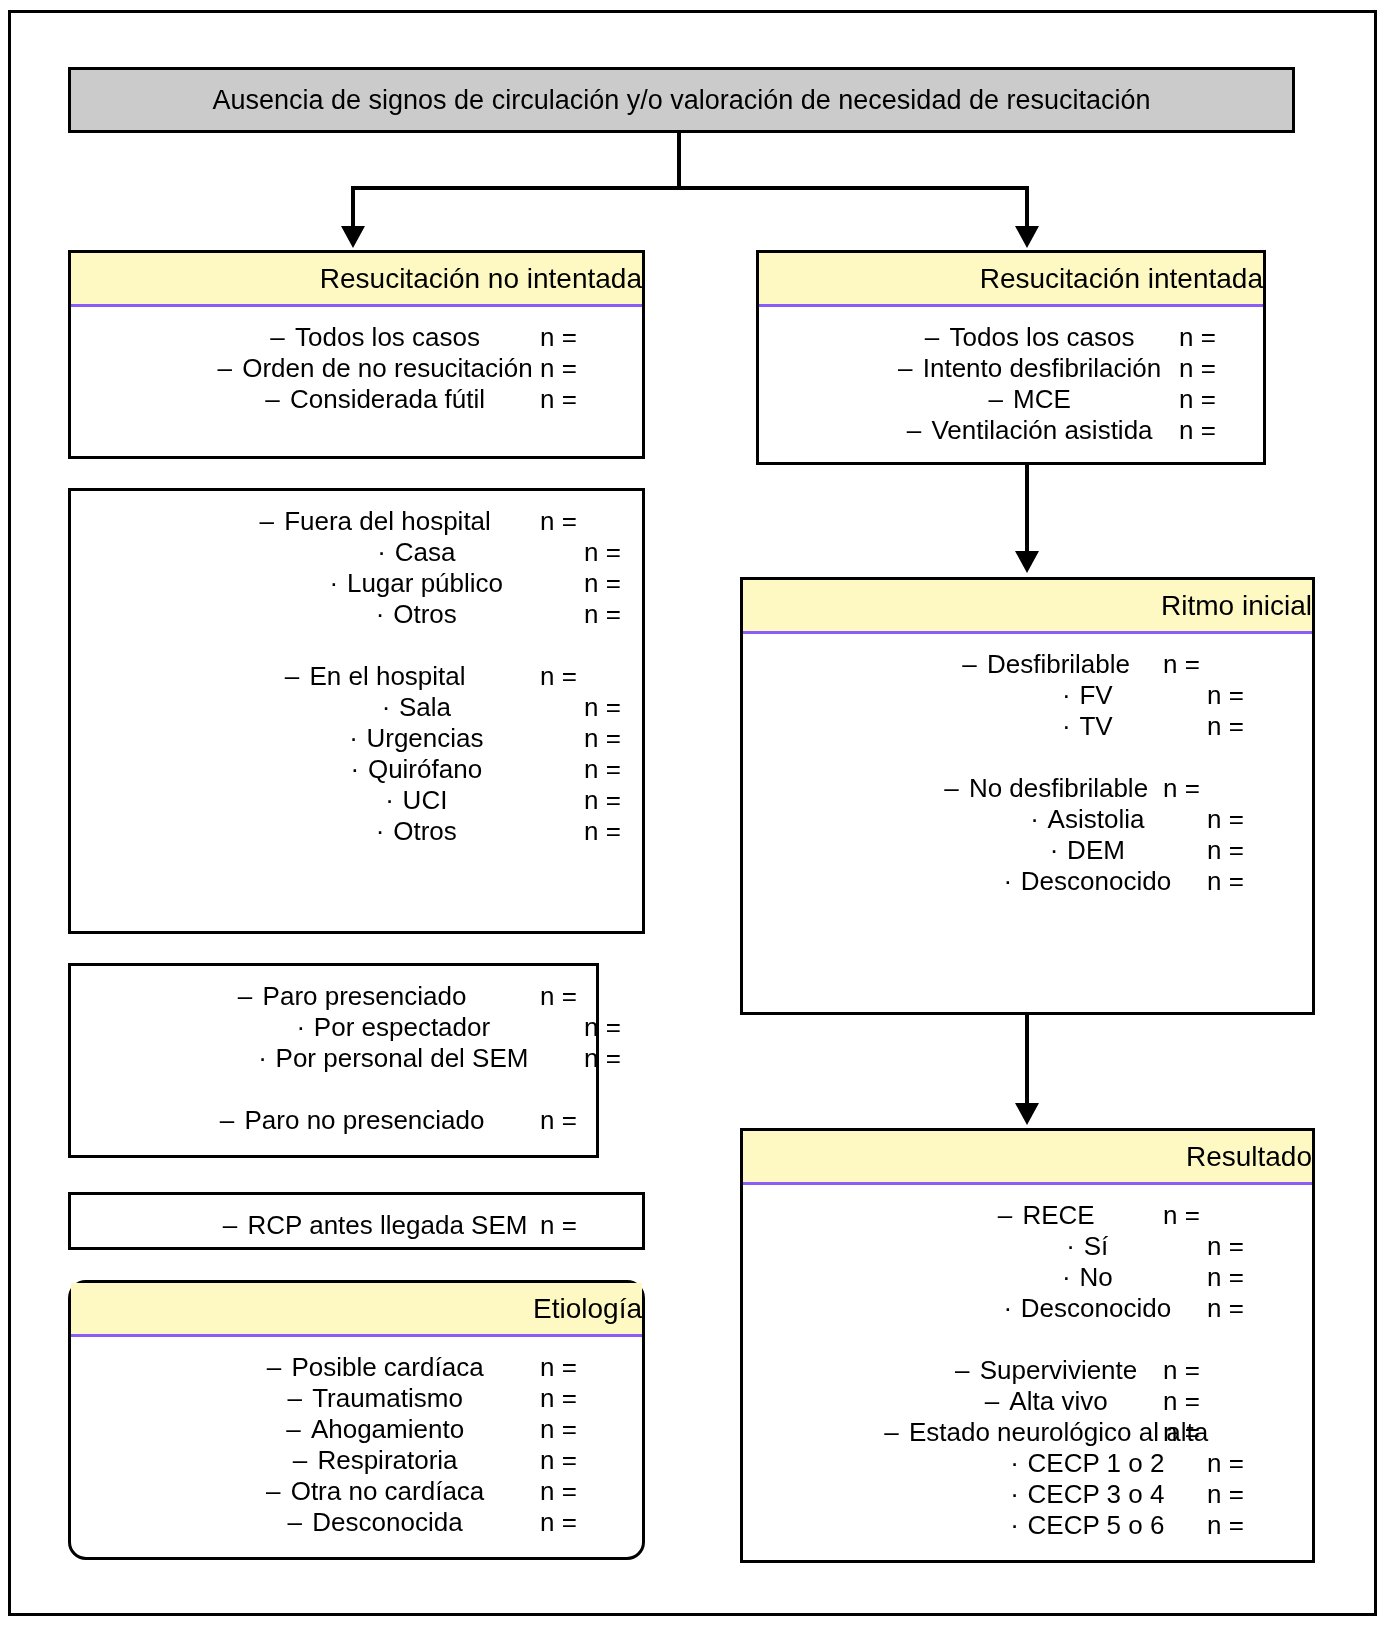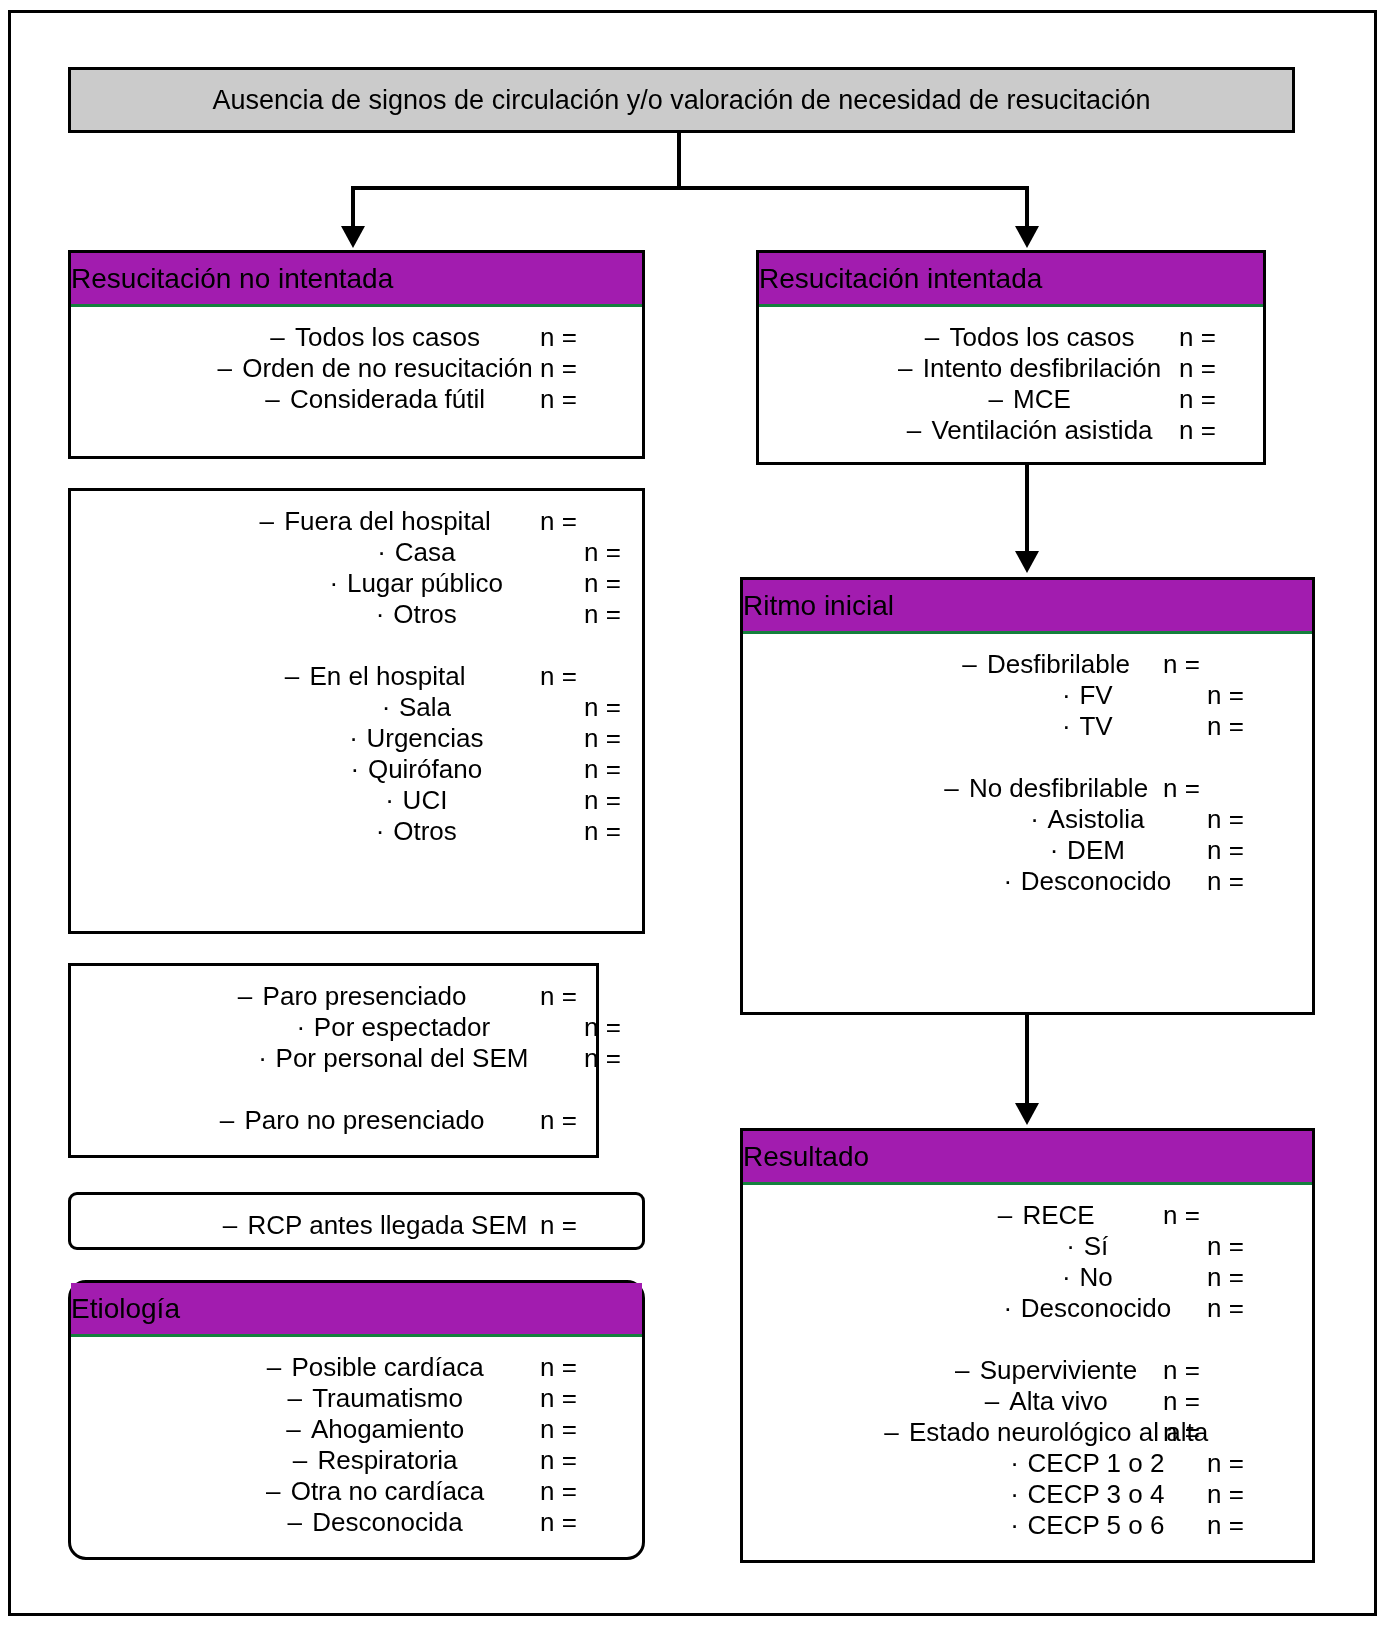--- a/index.html
+++ b/index.html
@@ -20,37 +20,37 @@
   .c-left-vert{left:351px;top:186px;width:4px;height:42px;}
   .c-right-vert{left:1025px;top:186px;width:4px;height:42px;}
   .c-left-head{left:341px;top:226px;}
   .c-right-head{left:1015px;top:226px;}
   .c-arrowA-stem{left:1025px;top:463px;width:4px;height:88px;}
   .c-arrowA-head{left:1015px;top:551px;}
   .c-arrowB-stem{left:1025px;top:1013px;width:4px;height:90px;}
   .c-arrowB-head{left:1015px;top:1103px;}
   
   .box{position:absolute;box-sizing:border-box;border:3px solid #000;background:#fff;}
-  .box-header{background:#a21caf;border-bottom:3px solid #15803d;box-sizing:border-box;
-              height:54px;line-height:51px;text-align:left;font-size:28px;white-space:nowrap;}
+  .box-header{background:#fef9c3;border-bottom:3px solid #8b5cf6;box-sizing:border-box;
+              height:54px;line-height:51px;text-align:right;font-size:28px;white-space:nowrap;}
   .box-body{padding-top:15px;text-align:center;}
   .row{position:relative;height:31px;line-height:31px;font-size:26px;
        padding-left:27px;white-space:nowrap;box-sizing:border-box;}
   .row .bullet{display:inline-block;width:35px;}
   .row.sub{padding-left:67px;margin-left:44px;}
   .row.sub .bullet{width:26px;}
   .row .n{position:absolute;top:0;}
   .col-left .row .n{left:469px;}
   .col-right .row .n{left:420px;}
   .row.blank{height:31px;}
   
   [data-box-id="l1"]{left:68px;top:250px;width:577px;height:209px;}
   [data-box-id="l2"]{left:68px;top:488px;width:577px;height:446px;}
   [data-box-id="l3"]{left:68px;top:963px;width:531px;height:195px;}
-  [data-box-id="l4"]{left:68px;top:1192px;width:577px;height:58px;border-radius:9px;}
+  [data-box-id="l4"]{left:68px;top:1192px;width:577px;height:58px;}
   [data-box-id="l5"]{left:68px;top:1280px;width:577px;height:280px;border-radius:18px;}
   [data-box-id="r1"]{left:740px;top:250px;width:510px;height:215px;margin-left:16px;}
   [data-box-id="r2"]{left:740px;top:577px;width:575px;height:438px;}
   [data-box-id="r3"]{left:740px;top:1128px;width:575px;height:435px;}
 </style>
 </head>
 <body>
 
 <div class="page">
   <div class="frame"></div>

